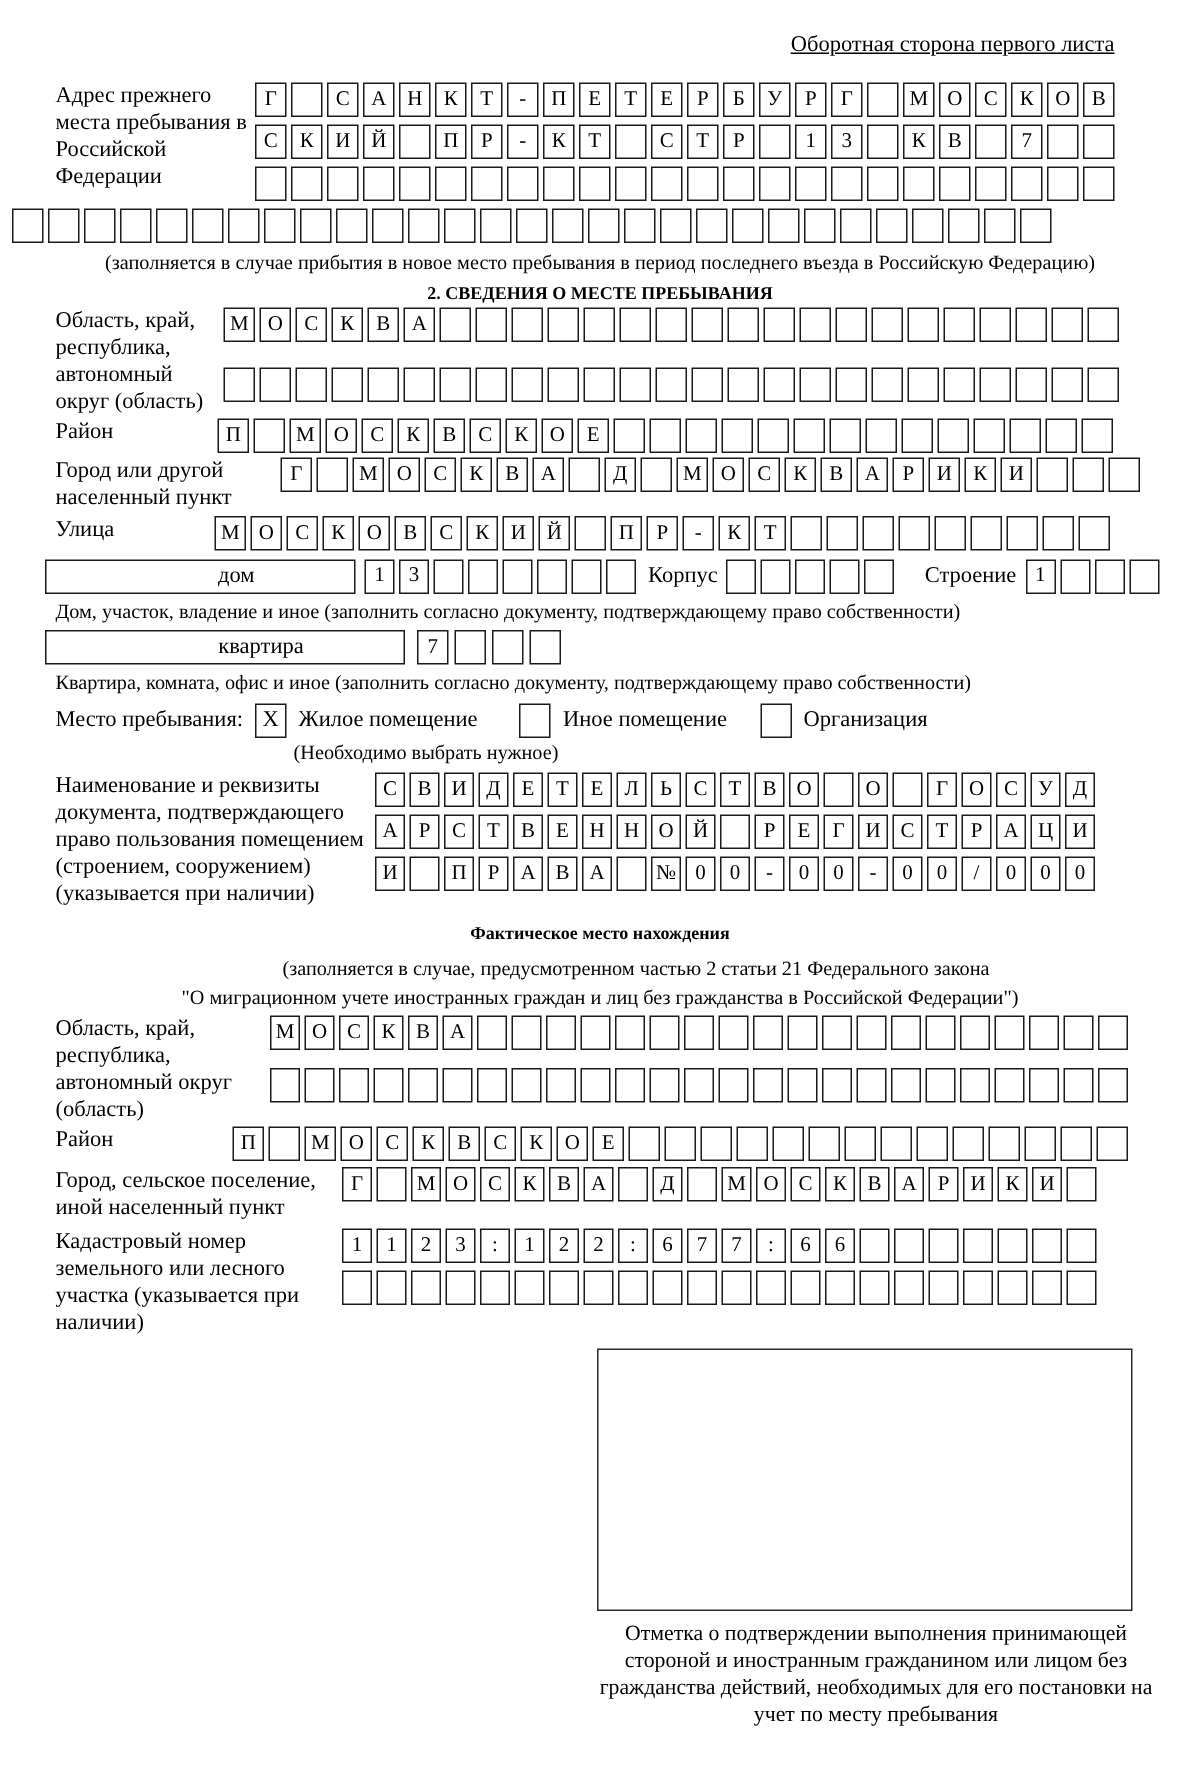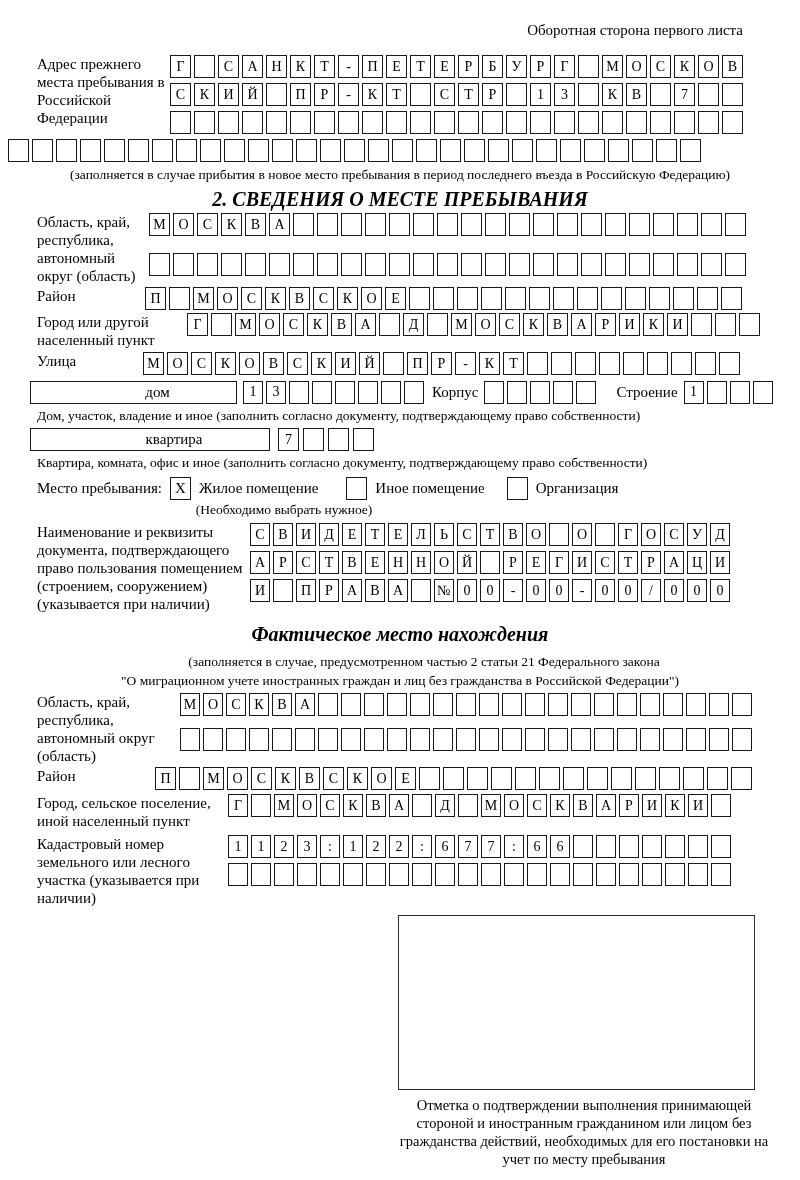--- a/index.html
+++ b/index.html
@@ -1,30 +1,30 @@
 <!DOCTYPE html>
 <html><head>
 <meta charset="utf-8">
 <style>
   html,body{margin:0;padding:0;background:#fff;}
   .page{position:relative;width:800px;height:1180px;overflow:hidden;background:#fff;color:#000;
         font-family:"Liberation Serif","DejaVu Serif",serif;}
-  .corner{ text-align:right; padding:22px 57px 0 0; font-size:15px;}
+  .corner{ text-align:right; padding:22px 57px 0 0; font-size:15px;text-decoration:underline;}
   .frow{display:flex;align-items:flex-start;}
   .lbl{font-size:15px;line-height:18px;flex:0 0 auto;}
   .col{display:flex;flex-direction:column;gap:5px;}
   .cells{display:flex;gap:4px;flex:0 0 auto;}
   .cells.mid{gap:3px;}
   .cells.tight{gap:3px;}
   .cell{flex:0 0 auto;width:19px;height:21px;border:1.7px solid #1a1a1a;display:flex;
         align-items:center;justify-content:center;font-size:14px;background:#fff;}
   .tight .cell{width:18px;}
   .note{font-size:13.5px;text-align:center;line-height:17px;}
   .lnote{font-size:13.5px;margin:3px 0 0 37px;line-height:17px;}
-  .title{font-size:20px;font-weight:bold;text-align:center;font-style:italic;}
+  .title{font-size:12px;font-weight:bold;text-align:center;}
   .widebox{border:1.7px solid #1a1a1a;height:21px;display:flex;align-items:center;
            justify-content:center;font-size:15px;flex:0 0 auto;padding-left:48px;}
   .checkbox{width:19px;height:21px;border:1.7px solid #1a1a1a;display:flex;align-items:center;
             justify-content:center;font-size:15px;flex:0 0 auto;}
   .inline-lbl{font-size:15px;line-height:24px;flex:0 0 auto;}
   .stamp-box{margin:8px 0 0 398px;width:355px;height:173px;border:1.8px solid #2a2a2a;}
   .stamp-caption{margin:6px 0 0 388px;width:392px;text-align:center;font-size:14.5px;line-height:18px;}
   
   .prev-block{margin:16px 0 0 37px;}
   .prev-block .lbl{width:133px;}

